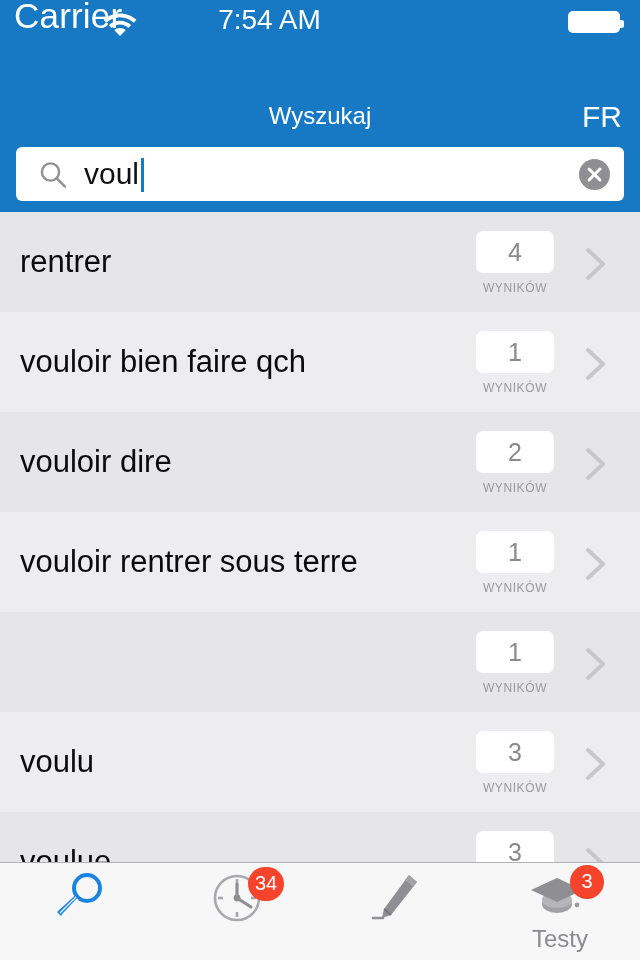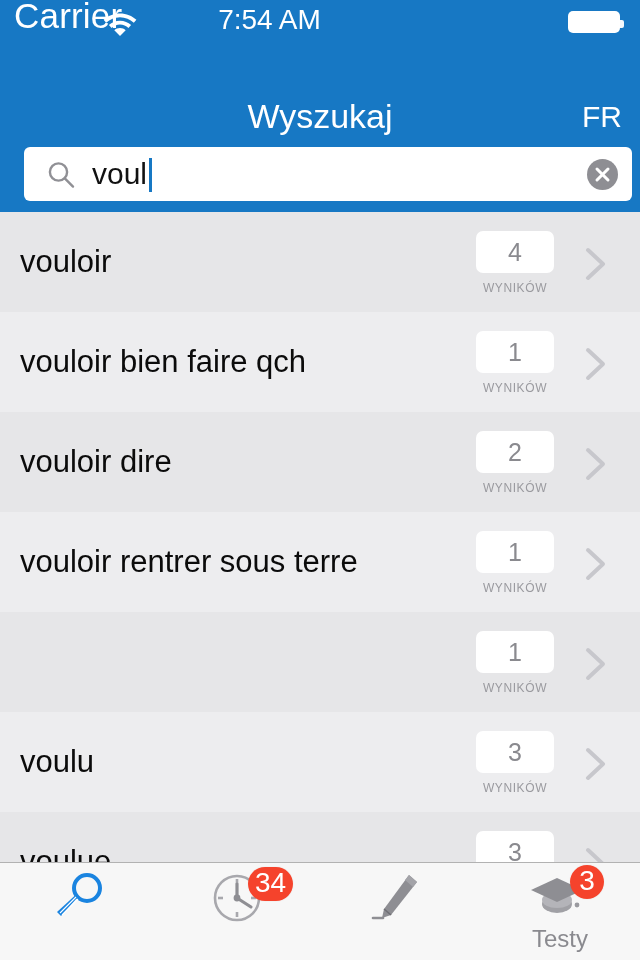--- a/index.html
+++ b/index.html
@@ -35,35 +35,35 @@
     border-radius:0 2px 2px 0;
   }
 
   
   .navbar{
     position:absolute; top:40px; left:0; width:640px; height:98px;
     background:#1778c4;
   }
   .nav-title{
     position:absolute; left:0; top:56px; width:640px; text-align:center;
-    color:#fff; font-size:34px; line-height:40px; font-weight:400;
+    color:#fff; font-size:24px; line-height:40px; font-weight:400;
   }
   .nav-lang{
     position:absolute; right:18px; top:58px;
     color:#fff; font-size:30px; line-height:38px; font-weight:300;
   }
 
   
   .searchwrap{
     position:absolute; top:138px; left:0; width:640px; height:74px;
     background:#1778c4;
   }
   .searchfield{
     position:absolute; left:16px; top:9px; width:608px; height:54px;
-    background:#fff; border-radius:6px;margin-left:8px;
+    background:#fff; border-radius:6px;
   }
   .s-icon{ position:absolute; left:22px; top:13px; width:30px; height:30px; }
   .s-text{
     position:absolute; left:68px; top:9px;
     font-size:30px; line-height:36px; color:#111;
     white-space:nowrap;
   }
   .s-caret{
     position:absolute; left:126px; top:11px; width:3px; height:34px;
     background:#1778c4;
@@ -118,21 +118,21 @@
     position:absolute; left:50%; top:8px; transform:translateX(-50%);
     width:62px; height:54px;
   }
   .tab .tlabel{
     position:absolute; left:0; top:62px; width:160px; text-align:center;
     font-size:24px; line-height:28px; color:#8a8a8f;
   }
   .tab.active .tlabel{ color:#1a84e0; }
   .badge{
     position:absolute; border-radius:20px; background:#f5432c;
-    color:#fff; font-size:28px; line-height:32px; text-align:center;
+    color:#fff; font-size:20px; line-height:32px; text-align:center;
     height:34px; min-width:34px; padding:0 7px; font-weight:400;
     box-shadow:0 0 0 1px rgba(0,0,0,0.02);
   }
 </style>
 </head>
 <body>
 
 <div id="app">
 
   <div class="statusbar">
@@ -168,21 +168,21 @@
           <line x1="10" y1="10" x2="21" y2="21" stroke="#fff" stroke-width="3" stroke-linecap="round"></line>
           <line x1="21" y1="10" x2="10" y2="21" stroke="#fff" stroke-width="3" stroke-linecap="round"></line>
         </svg>
       </div>
     </div>
   </div>
 
   <div class="list">
 
     <div class="row alt">
-      <div class="row-label">vouloir</div>
+      <div class="row-label">rentrer</div>
       <div class="row-count">
           <span>4</span>
         </div>
       <div class="row-unit">WYNIKÓW</div>
       <div class="row-chev">
         <svg viewBox="0 0 22 34" width="22" height="34">
             <polyline points="3,3 18,17 3,31" fill="none" stroke="#c7c7cc" stroke-width="4" stroke-linecap="round" stroke-linejoin="round"></polyline>
           </svg>
       </div>
     </div>

